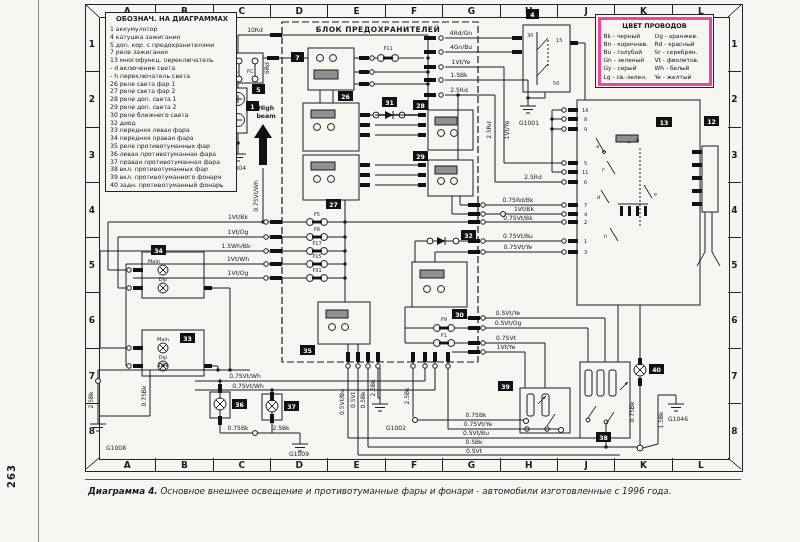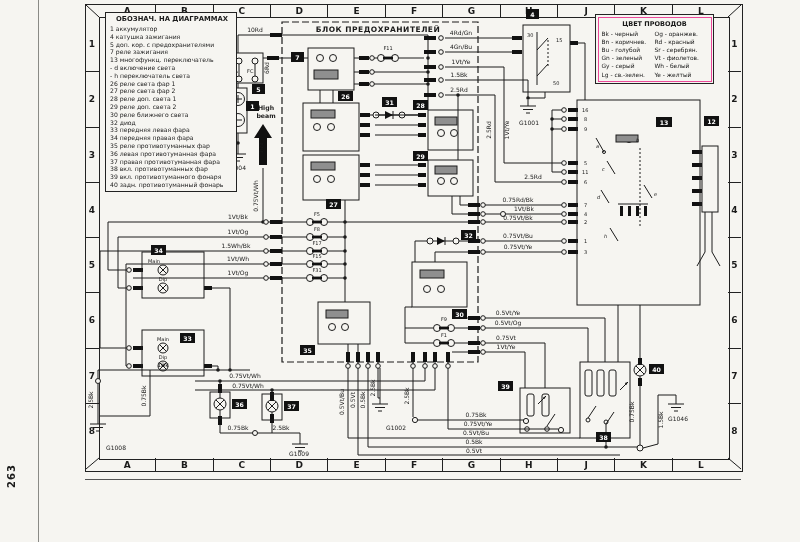--- a/index.html
+++ b/index.html
@@ -23,21 +23,21 @@
       font-size:9px;font-weight:bold;border-top:1px solid #222;}
   .band.left .cell:first-child,.band.right .cell:first-child{border-top:none;}
   
   .legend{position:absolute;left:97px;top:12px;width:124px;background:#f6f5f1;border:1.2px solid #222;
           z-index:6;padding:2px 2px 2px 4px;margin-left:8px;}
   .legend .t{font-size:6.8px;font-weight:bold;text-align:center;margin-bottom:2px;white-space:nowrap;}
   .legend .i{font-size:6.1px;line-height:7.8px;white-space:nowrap;overflow:hidden;}
   
   .wcolors{position:absolute;left:595px;top:14px;width:114px;background:#f6f5f1;border:1px solid #222;
            z-index:6;padding:1.5px;}
-  .wcolors .in{border:1px solid #ec4899;padding:2px 3px;}
+  .wcolors .in{border:3px solid #ec4899;padding:2px 3px;}
   .wcolors .t{font-size:6.5px;font-weight:bold;text-align:center;margin-bottom:2px;}
   .wcolors .cols{display:flex;}
   .wcolors .col{flex:1;}
   .wcolors .i{font-size:5.9px;line-height:8.2px;white-space:nowrap;}
   
   .cap-rule{position:absolute;left:85px;top:479px;width:656px;border-top:1px solid #555;}
   .caption{position:absolute;left:88px;top:486px;width:652px;font-size:8.8px;font-style:italic;}
   .caption b{font-weight:bold;}
   svg{position:absolute;left:0;top:0;z-index:5;}
   svg text{font-family:"DejaVu Sans",sans-serif;fill:#1a1a1a;}
@@ -699,13 +699,14 @@
     <text class="tm" x="584" y="254">3</text>
     <text class="tm" x="596" y="148" font-style="italic">a</text>
     <text class="tm" x="636" y="142" font-style="italic">b</text>
     <text class="tm" x="602" y="171" font-style="italic">c</text>
     <text class="tm" x="597" y="199" font-style="italic">d</text>
     <text class="tm" x="654" y="196" font-style="italic">e</text>
     <text class="tm" x="604" y="238" font-style="italic">h</text>
   </svg>
 
   <div class="cap-rule"></div>
+  <div class="caption"><b>Диаграмма 4.</b><span> Основное внешнее освещение и противотуманные фары и фонари - автомобили изготовленные с 1996 года.</span></div>
 </div>
 
 </body></html>

